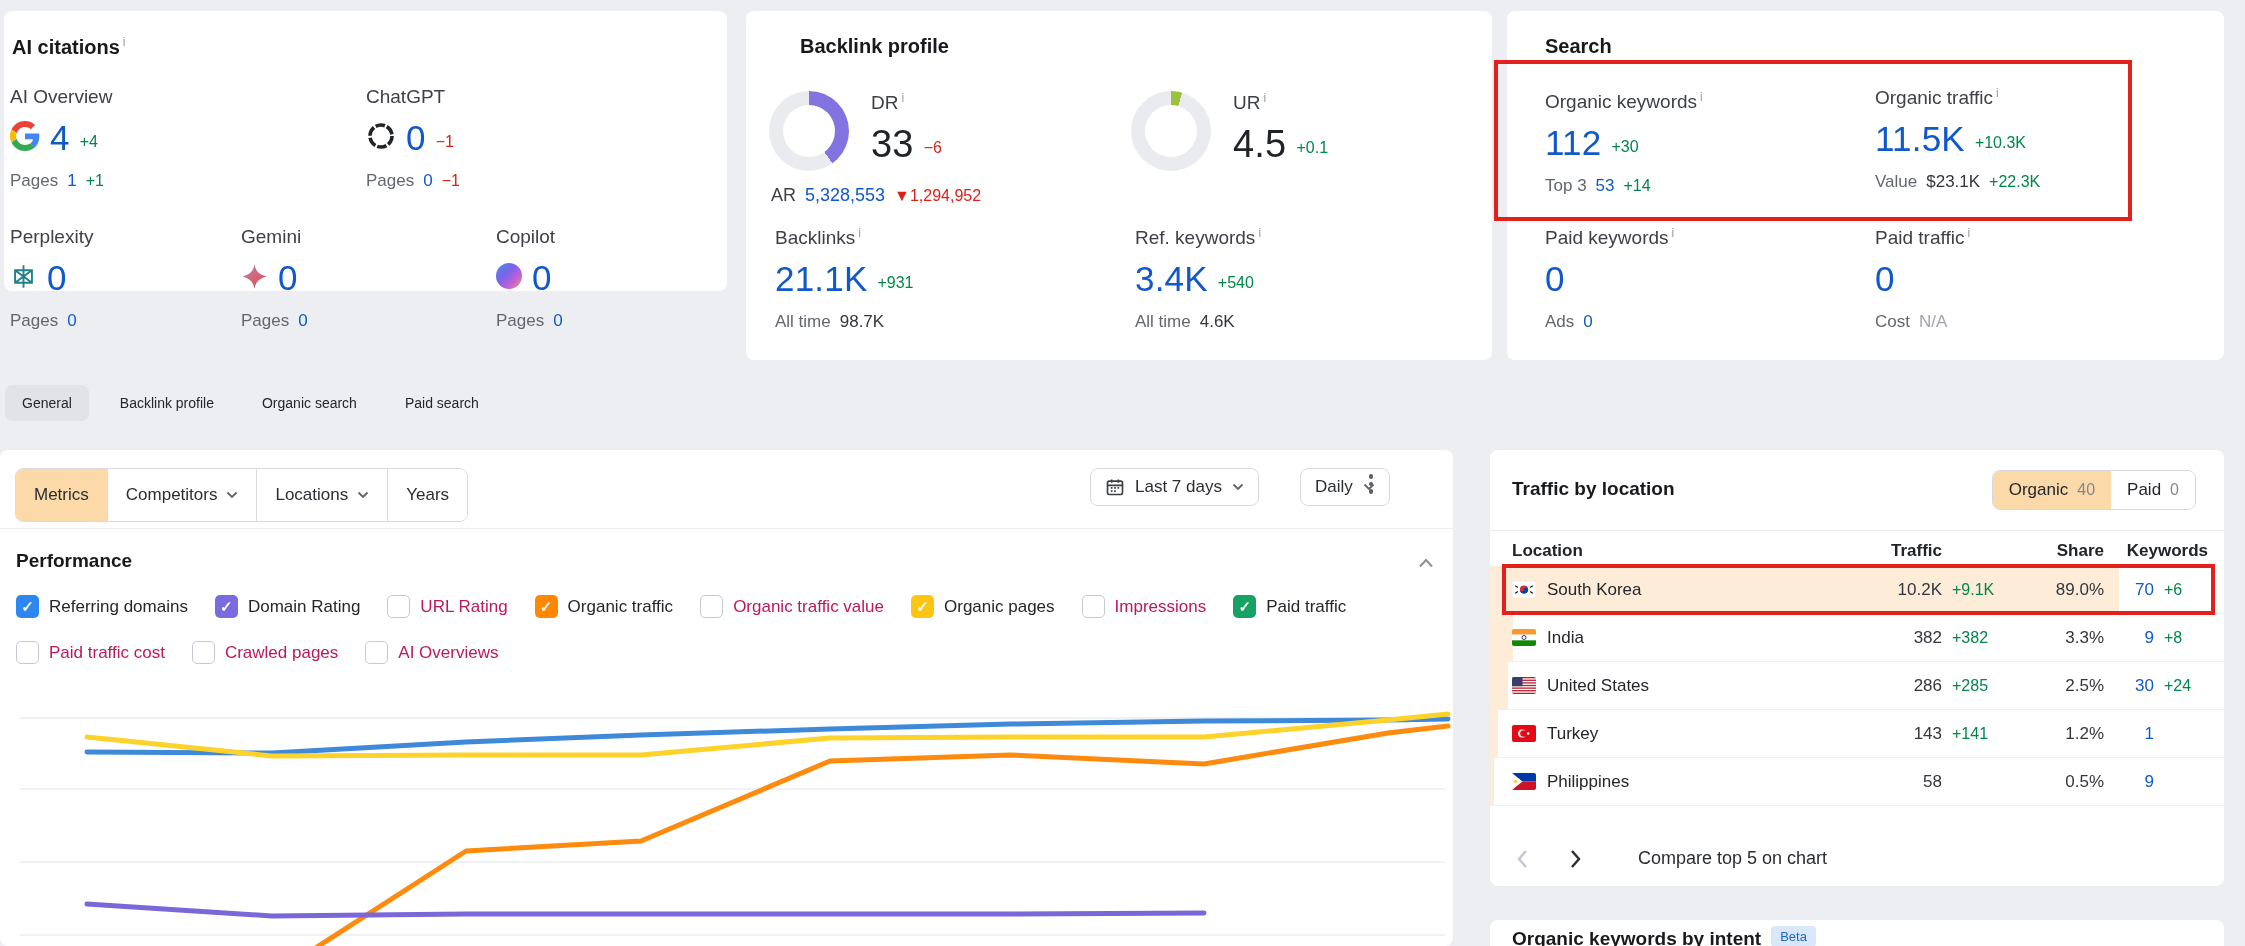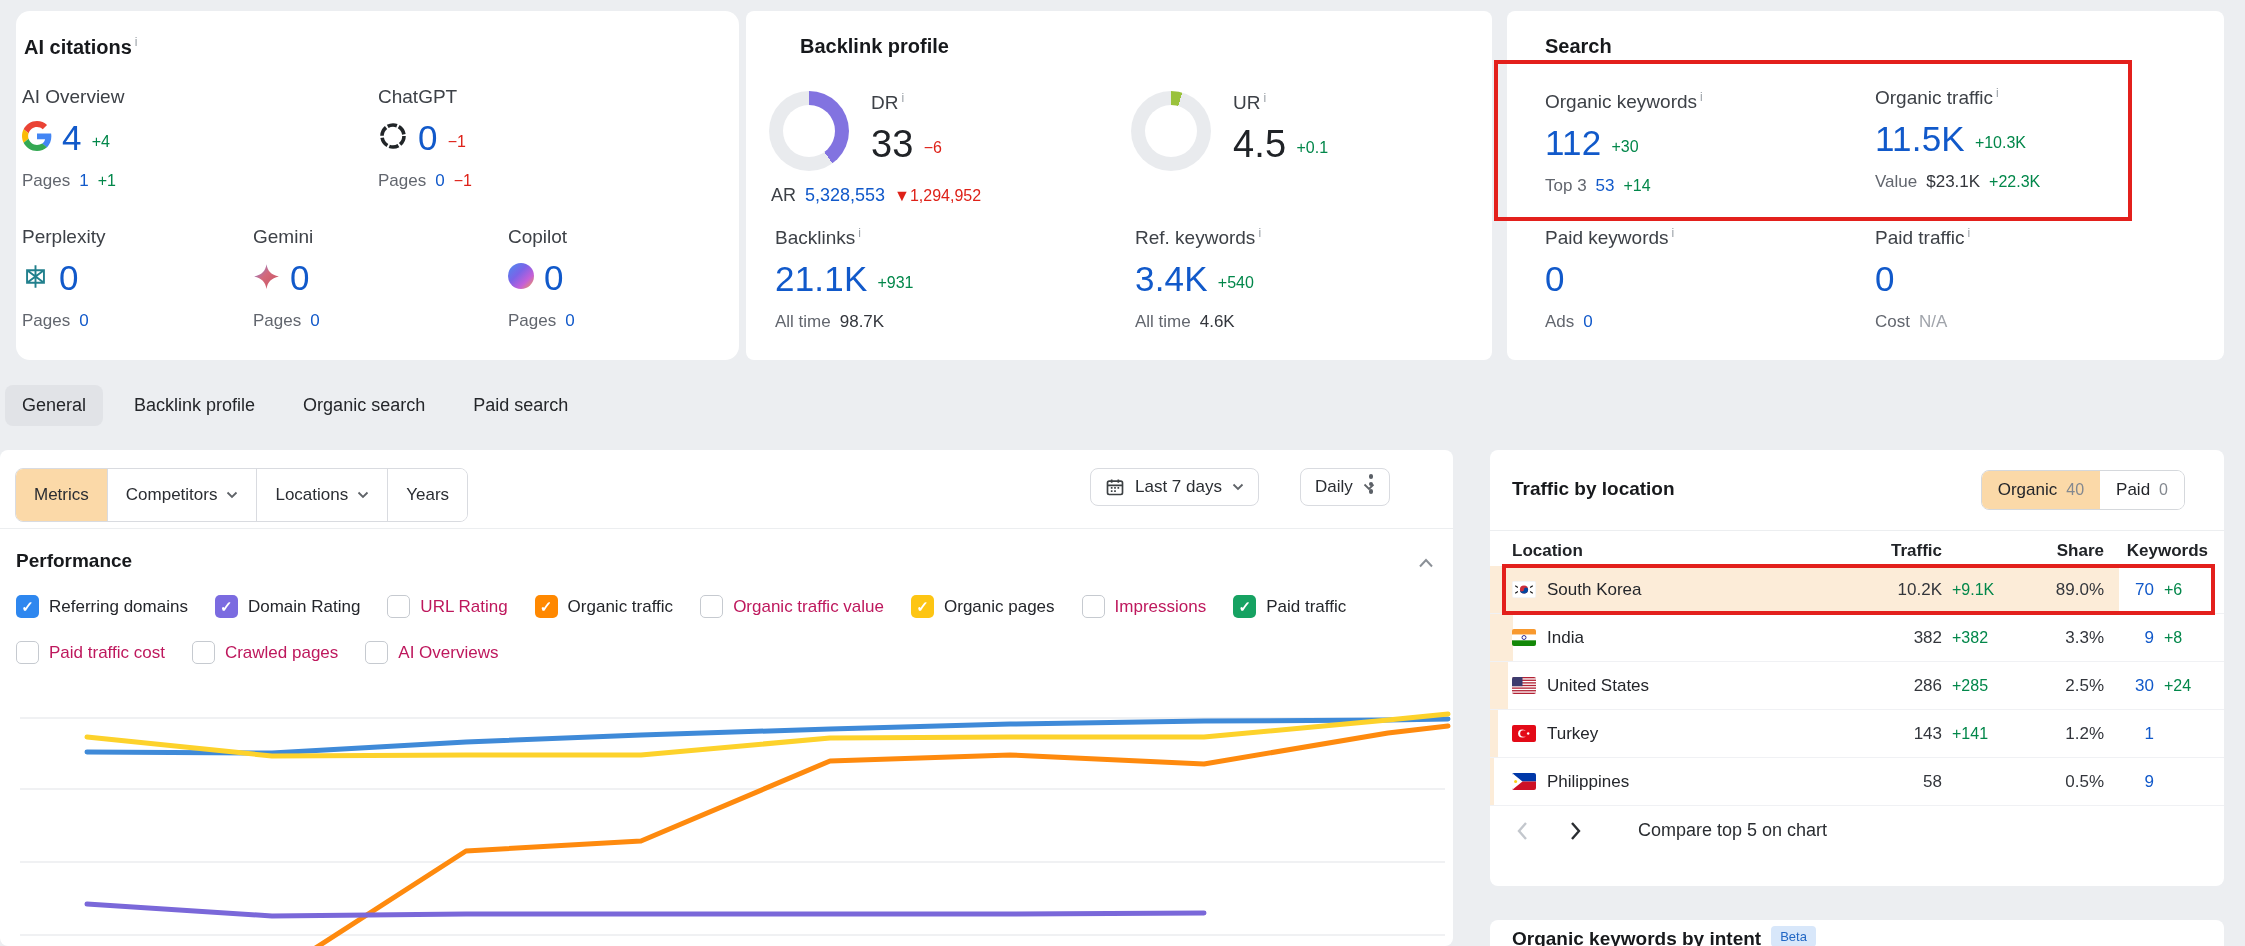--- a/index.html
+++ b/index.html
@@ -1,21 +1,21 @@
 <!DOCTYPE html>
 <html><head>
 <meta charset="utf-8">
 <style>
   html,body{margin:0;padding:0;}
   body{
     width:2245px;height:946px;overflow:hidden;position:relative;
     background:#eceef1;font-family:"Liberation Sans",sans-serif;color:#24262b;
   }
   .card{position:absolute;background:#fff;border-radius:8px;}
-  #card-ai{left:16px;top:11px;width:723px;height:349px;border-radius:14px;}
+  #card-ai{left:4px;top:11px;width:723px;height:280px;}
   #card-backlink{left:746px;top:11px;width:746px;height:349px;}
   #card-search{left:1507px;top:11px;width:717px;height:349px;}
   #card-main{left:0;top:450px;width:1453px;height:496px;}
   #card-loc{left:1490px;top:450px;width:734px;height:436px;}
   #card-intent{left:1490px;top:920px;width:734px;height:60px;}
 
   .card-title{font-size:20px;font-weight:bold;color:#17191c;}
   .inf{color:#9aa0a6;font-size:12px;vertical-align:super;margin-left:3px;font-weight:normal;}
 
   
@@ -29,21 +29,21 @@
   .m-sub{margin-top:12px;font-size:17px;color:#62666e;display:flex;gap:9px;align-items:baseline;}
   .m-sub .v{color:#1159ca;} .m-sub .vd{color:#33363c;} .m-sub .faint{color:#a0a4ab;}
   .m-sub .d{font-size:16px;}
 
   .donut{width:80px;height:80px;border-radius:50%;position:relative;display:inline-block;}
   .donut::after{content:"";position:absolute;inset:14px;background:#fff;border-radius:50%;}
   .donut-block{position:absolute;display:flex;gap:22px;}
 
   
   #tabs{position:absolute;left:5px;top:385px;display:flex;gap:14px;align-items:center;}
-  .tab{padding:10px 17px;font-size:18px;color:#24262a;border-radius:8px;cursor:pointer;}
+  .tab{padding:10px 17px;font-size:14px;color:#24262a;border-radius:8px;cursor:pointer;}
   .tab.active{background:#e1e3e7;}
 
   
   .seg{position:absolute;left:15px;top:18px;display:flex;border:1px solid #d9dbe0;border-radius:8px;overflow:hidden;font-size:17px;background:#fff;}
   .seg .s{padding:16px 18px;display:flex;gap:9px;align-items:center;color:#2b2e33;border-left:1px solid #d9dbe0;cursor:pointer;background:#fff;}
   .seg .s:first-child{border-left:none;background:#fbd9a8;}
   .btn{position:absolute;top:18px;display:flex;gap:10px;align-items:center;border:1px solid #d9dbe0;border-radius:8px;background:#fff;padding:8px 14px;font-size:17px;color:#2b2e33;cursor:pointer;}
   #kebab{position:absolute;left:1362px;top:24px;width:18px;cursor:pointer;display:flex;flex-direction:column;gap:3px;align-items:center;}
   #kebab i{width:4.5px;height:4.5px;border-radius:50%;background:#5a5f66;}
 
@@ -57,40 +57,40 @@
   .cb{display:flex;align-items:center;gap:10px;font-size:17px;color:#24262b;cursor:pointer;white-space:nowrap;}
   .cb .box{width:23px;height:23px;border-radius:5px;border:1.5px solid #c6cad0;background:#fff;box-sizing:border-box;
     display:flex;align-items:center;justify-content:center;color:#fff;font-size:15px;font-weight:bold;}
   .cb.checked .box{border:none;}
   .cb.unchecked .lbl{color:#be185d;}
 
   #chart-svg{position:absolute;left:0;top:228px;}
 
   
   #loc-title{position:absolute;left:22px;top:28px;font-size:19px;font-weight:bold;color:#17191c;}
-  #loc-toggle{position:absolute;right:39px;top:20px;display:flex;border:1px solid #d5d8dc;border-radius:8px;overflow:hidden;font-size:17px;}
+  #loc-toggle{position:absolute;right:28px;top:20px;display:flex;border:1px solid #d5d8dc;border-radius:8px;overflow:hidden;font-size:17px;}
   #loc-toggle .t{padding:9px 16px;display:flex;gap:9px;align-items:baseline;cursor:pointer;background:#fff;}
   #loc-toggle .t.sel{background:#fbd9a8;}
   #loc-toggle .cnt{color:#83888f;font-size:16px;}
   .loc-grid{display:grid;grid-template-columns:1fr 96px 70px 92px 50px 54px;align-items:center;padding:0 16px 0 22px;}
   #loc-headers{position:absolute;left:0;right:0;top:86px;height:30px;font-size:17px;font-weight:bold;color:#202327;}
   #loc-headers .h-right{text-align:right;}
   #loc-rows{position:absolute;left:0;right:0;top:116px;}
   .loc-row{position:relative;height:48px;font-size:17px;border-bottom:1px solid #f0f1f4;box-sizing:border-box;cursor:pointer;}
   .loc-row .bar{position:absolute;left:0;top:0;bottom:0;background:#fcecd8;}
   .loc-row .cell{position:relative;}
   .loc-name{display:flex;align-items:center;gap:11px;color:#24262b;}
   .flag{display:inline-flex;width:24px;height:17px;border-radius:2px;overflow:hidden;}
   .c-traffic{text-align:right;color:#33363c;}
   .c-tdelta{padding-left:10px;font-size:16px;}
   .c-share{text-align:right;color:#33363c;}
   .c-kw{text-align:right;color:#1159ca;}
   .c-kwd{padding-left:10px;font-size:16px;}
   .row-highlight{position:absolute;left:12px;right:9px;top:-2px;bottom:-2px;border:4px solid #e3201c;z-index:6;pointer-events:none;}
-  #loc-pager{position:absolute;left:26px;top:370px;display:flex;align-items:center;gap:42px;font-size:18px;color:#2a2d31;}
+  #loc-pager{position:absolute;left:26px;top:398px;display:flex;align-items:center;gap:42px;font-size:18px;color:#2a2d31;}
   #loc-pager .pg{cursor:pointer;display:flex;align-items:center;}
   #compare-link{cursor:pointer;margin-left:14px;}
 
   .badge{background:#d8e7fa;color:#2267c4;font-size:13px;font-weight:normal;padding:3px 9px;border-radius:4px;margin-left:10px;vertical-align:4px;}
   #intent-title{position:absolute;left:22px;top:8px;font-size:19px;font-weight:bold;color:#17191c;}
 
   
   .annotation{position:absolute;border:4px solid #e3201c;z-index:20;pointer-events:none;}
   #anno-search{left:1494px;top:60px;width:630px;height:153px;}
 

